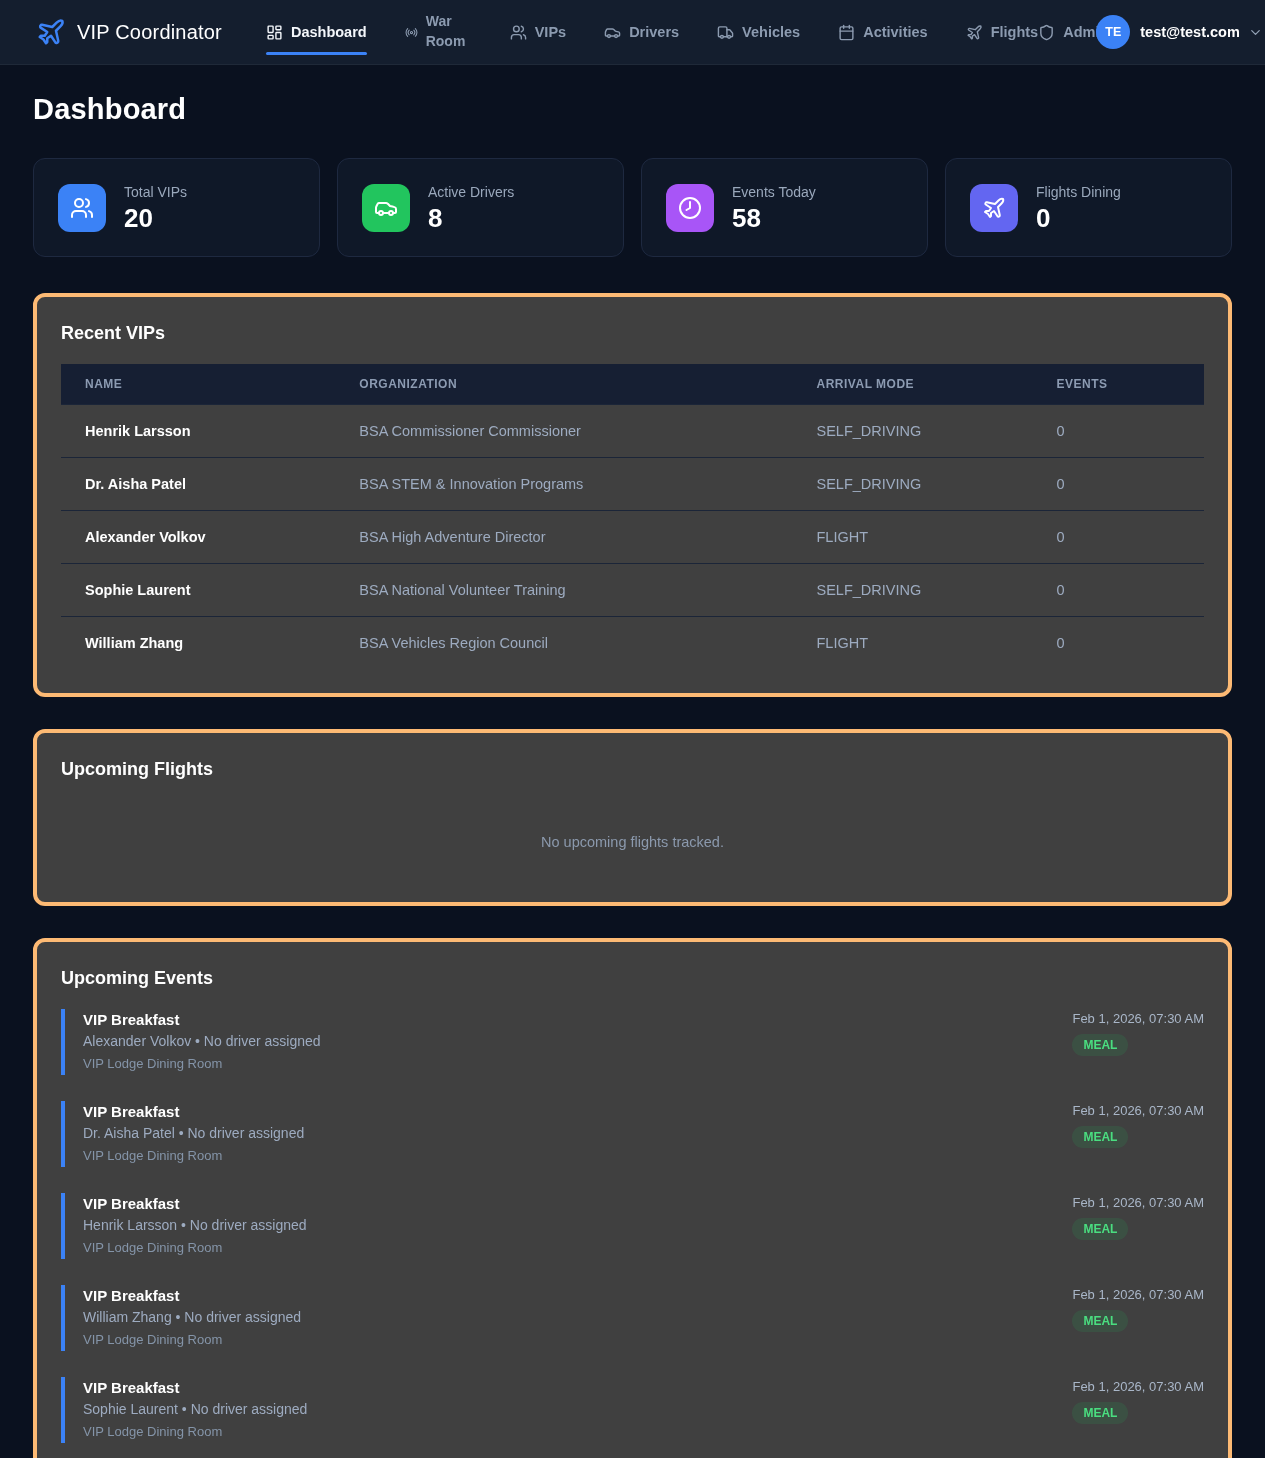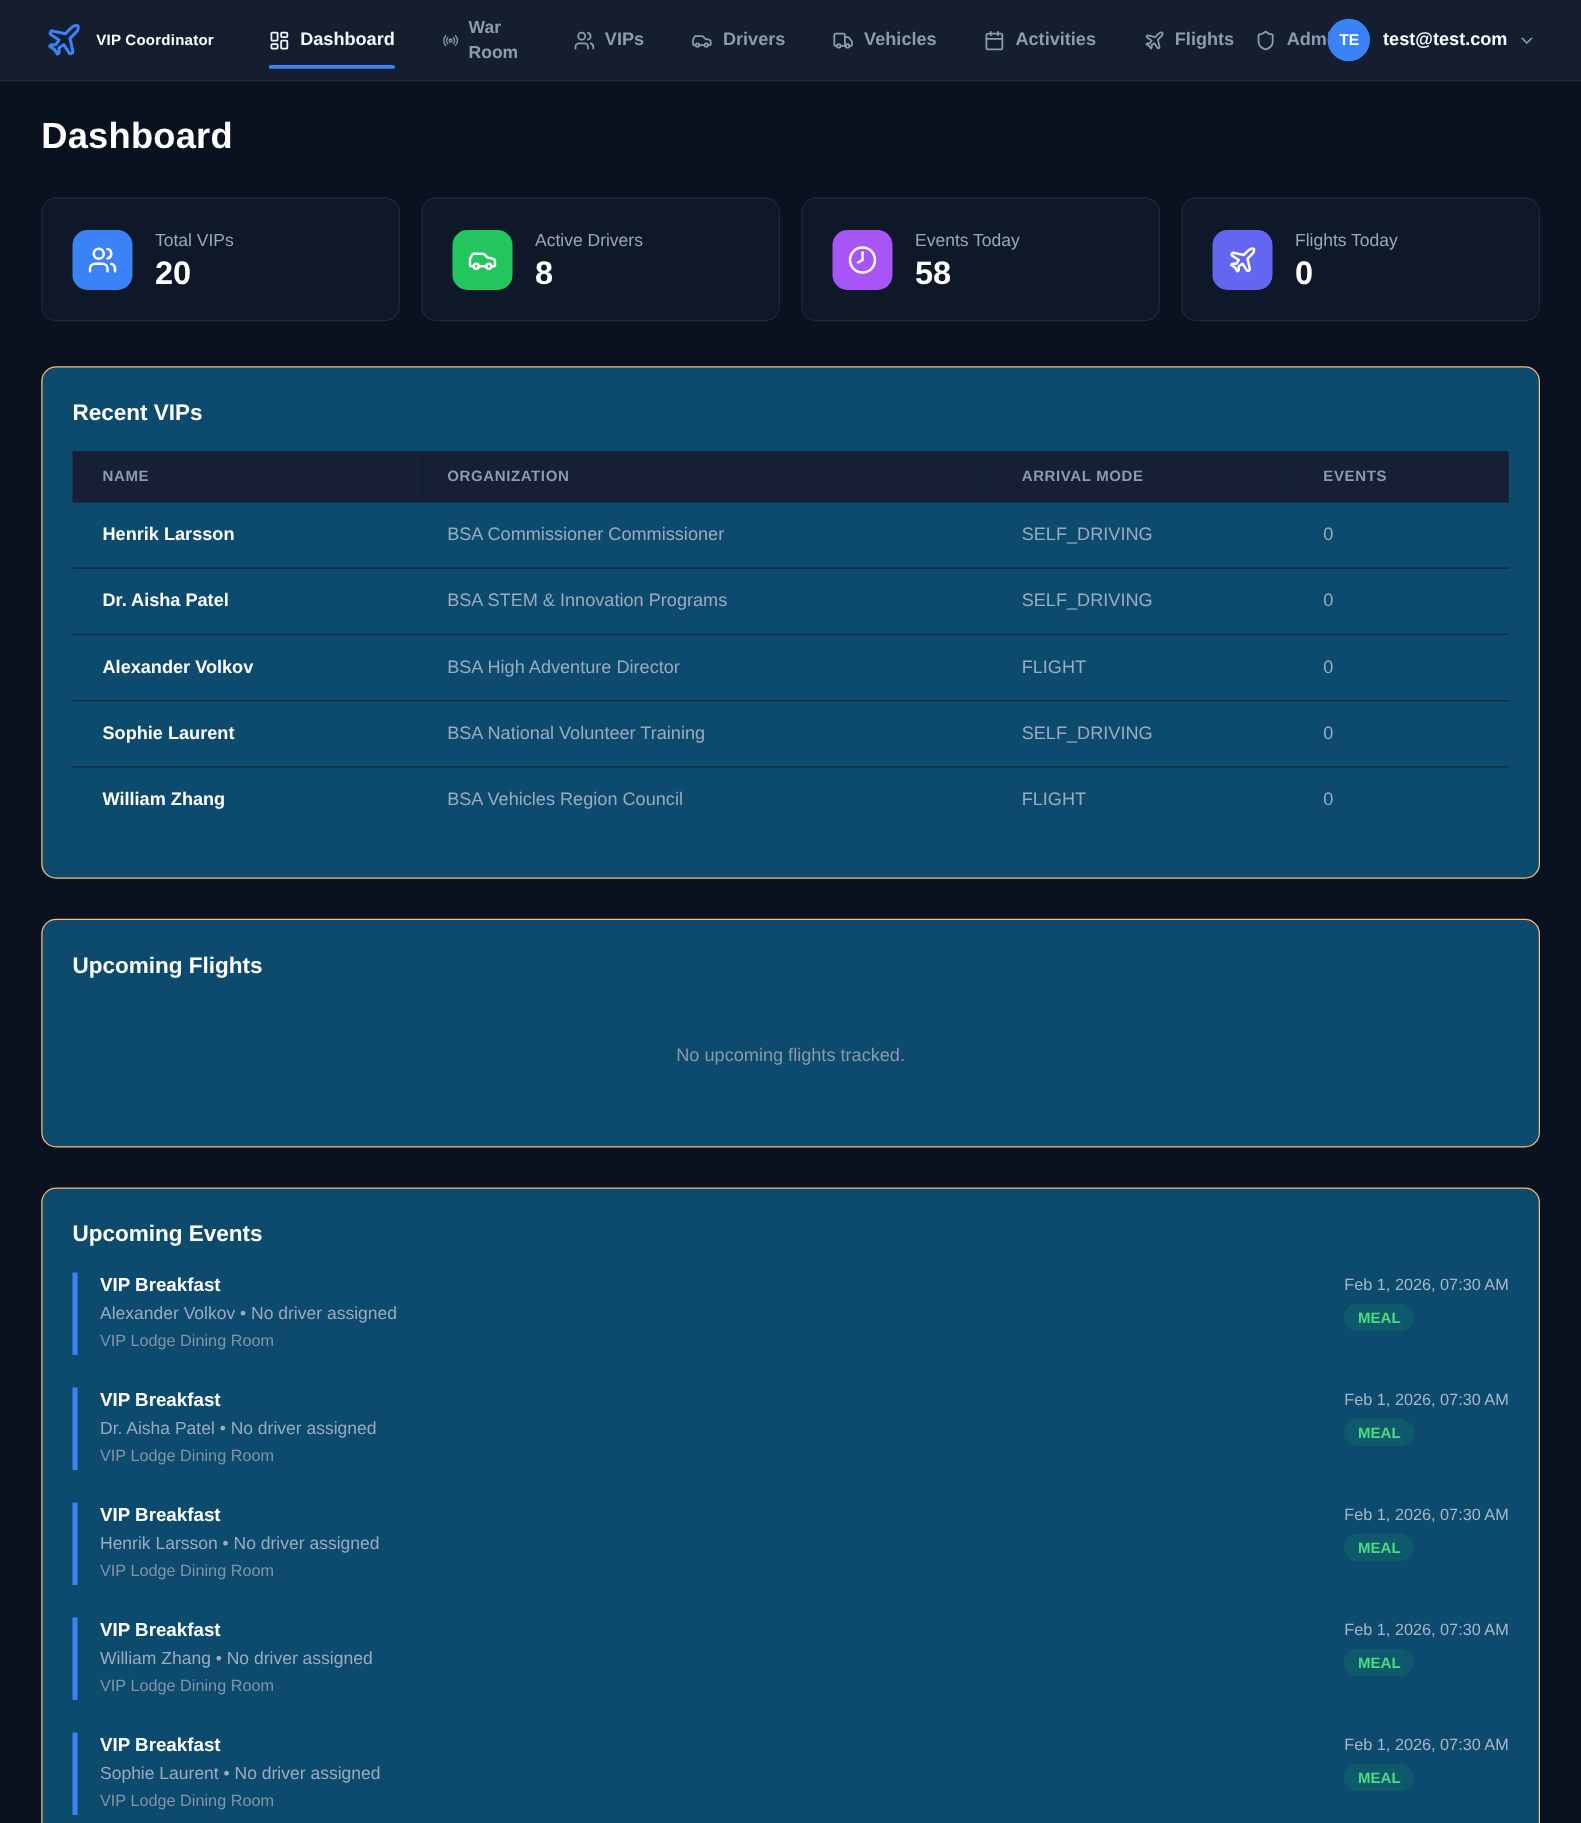--- a/index.html
+++ b/index.html
@@ -14,21 +14,21 @@
   .topbar {
     height: 65px;
     background: #141e2e;
     border-bottom: 1px solid rgba(255,255,255,0.05);
     display: flex;
     align-items: center;
     padding: 0 36px 0 36px;
   }
   .brand { display: flex; align-items: center; gap: 11px; flex: 0 0 auto; }
   .brand svg { width: 30px; height: 30px; color: #3b82f6; }
-  .brand-title { font-size: 12px; font-weight: bold; color: #ffffff; letter-spacing: 0.2px; }
+  .brand-title { font-size: 20px; font-weight: normal; color: #ffffff; letter-spacing: 0.2px; }
   .nav { display: flex; align-items: center; gap: 38px; margin-left: 44px; }
   .nav-item {
     position: relative;
     display: flex; align-items: center; gap: 8px;
     color: #8c9bb0; font-size: 14.5px; font-weight: 600;
     cursor: pointer; padding: 4px 0;
   }
   .nav-item svg { width: 17px; height: 17px; flex: 0 0 auto; }
   .nav-item.active { color: #f4f7fb; font-weight: bold; }
   .nav-item.active::after {
@@ -64,22 +64,22 @@
   }
   .stat-icon svg { width: 24px; height: 24px; }
   .stat-icon.blue   { background: #3b82f6; }
   .stat-icon.green  { background: #22c55e; }
   .stat-icon.purple { background: #a855f7; }
   .stat-icon.indigo { background: #6366f1; }
   .stat-label { color: #9aa8bc; font-size: 14px; margin-bottom: 5px; }
   .stat-value { color: #ffffff; font-size: 26px; font-weight: bold; line-height: 1; }
 
   .card {
-    background: #0c4a6e; border: 1px solid #fdba74; border-radius: 12px;
-    padding: 26px 24px 36px 24px; margin-bottom: 32px;
+    background: #404040; border: 4px solid #fdba74; border-radius: 12px;
+    padding: 26px 24px 24px 24px; margin-bottom: 32px;
   }
   .card-title { font-size: 18px; font-weight: bold; color: #ffffff; margin: 0 0 20px 0; }
 
   
   table.vip-table { width: 100%; border-collapse: collapse; }
   .vip-table thead tr { background: #161f33; }
   .vip-table th {
     text-align: left; font-size: 12px; font-weight: bold;
     color: #8c9bb2; letter-spacing: 0.5px; text-transform: uppercase;
     padding: 13px 24px;
@@ -278,21 +278,21 @@
         <div class="stat-value">58</div>
       </div>
     </div>
     <div class="stat-card">
       <div class="stat-icon indigo">
         <svg viewBox="0 0 24 24" fill="none" stroke="currentColor" stroke-width="2" stroke-linecap="round" stroke-linejoin="round">
             <use href="#i-plane"></use>
           </svg>
       </div>
       <div>
-        <div class="stat-label">Flights Today</div>
+        <div class="stat-label">Flights Dining</div>
         <div class="stat-value">0</div>
       </div>
     </div>
   </div>
 
   <section class="card">
     <h2 class="card-title">Recent VIPs</h2>
     <table class="vip-table">
       <thead>
         <tr>

